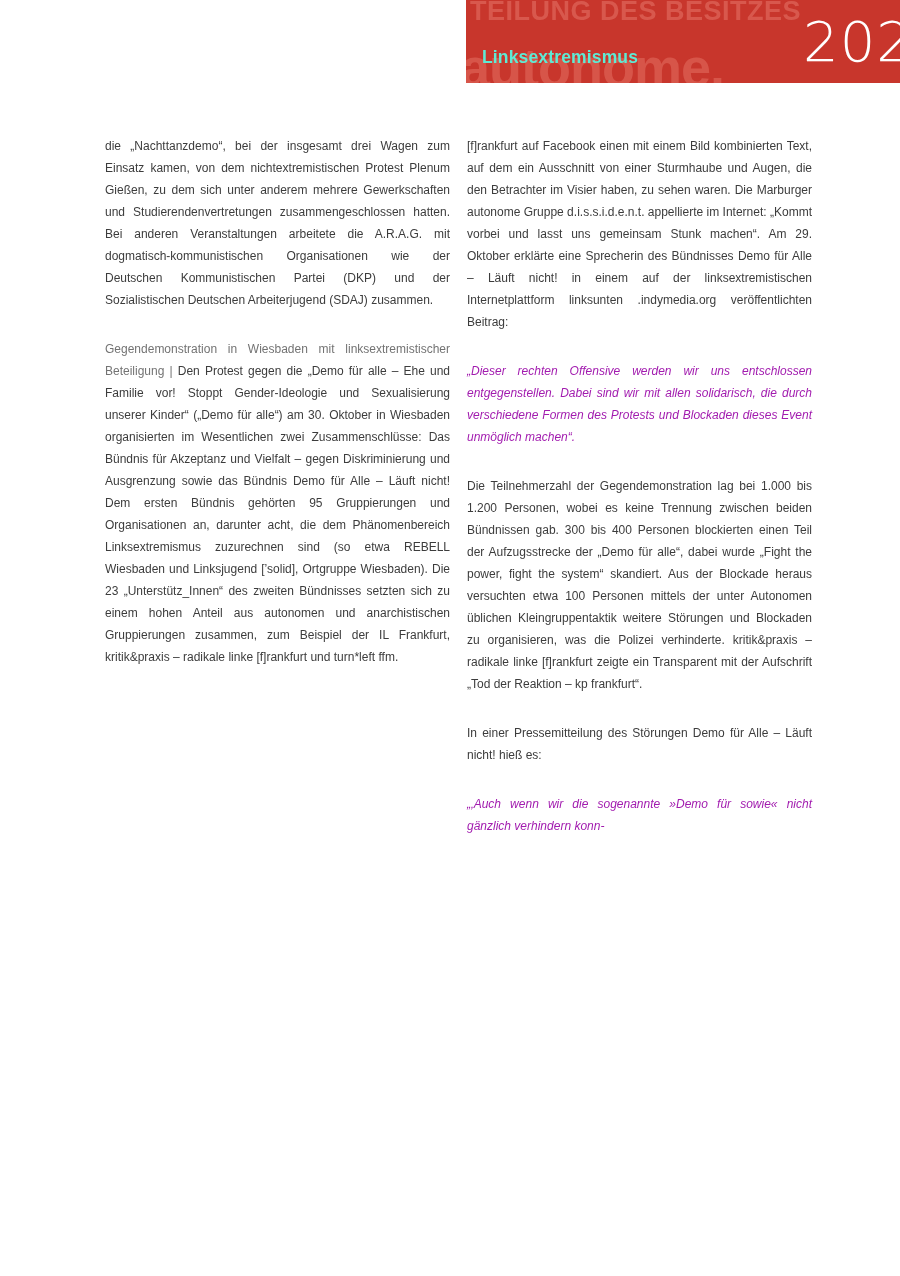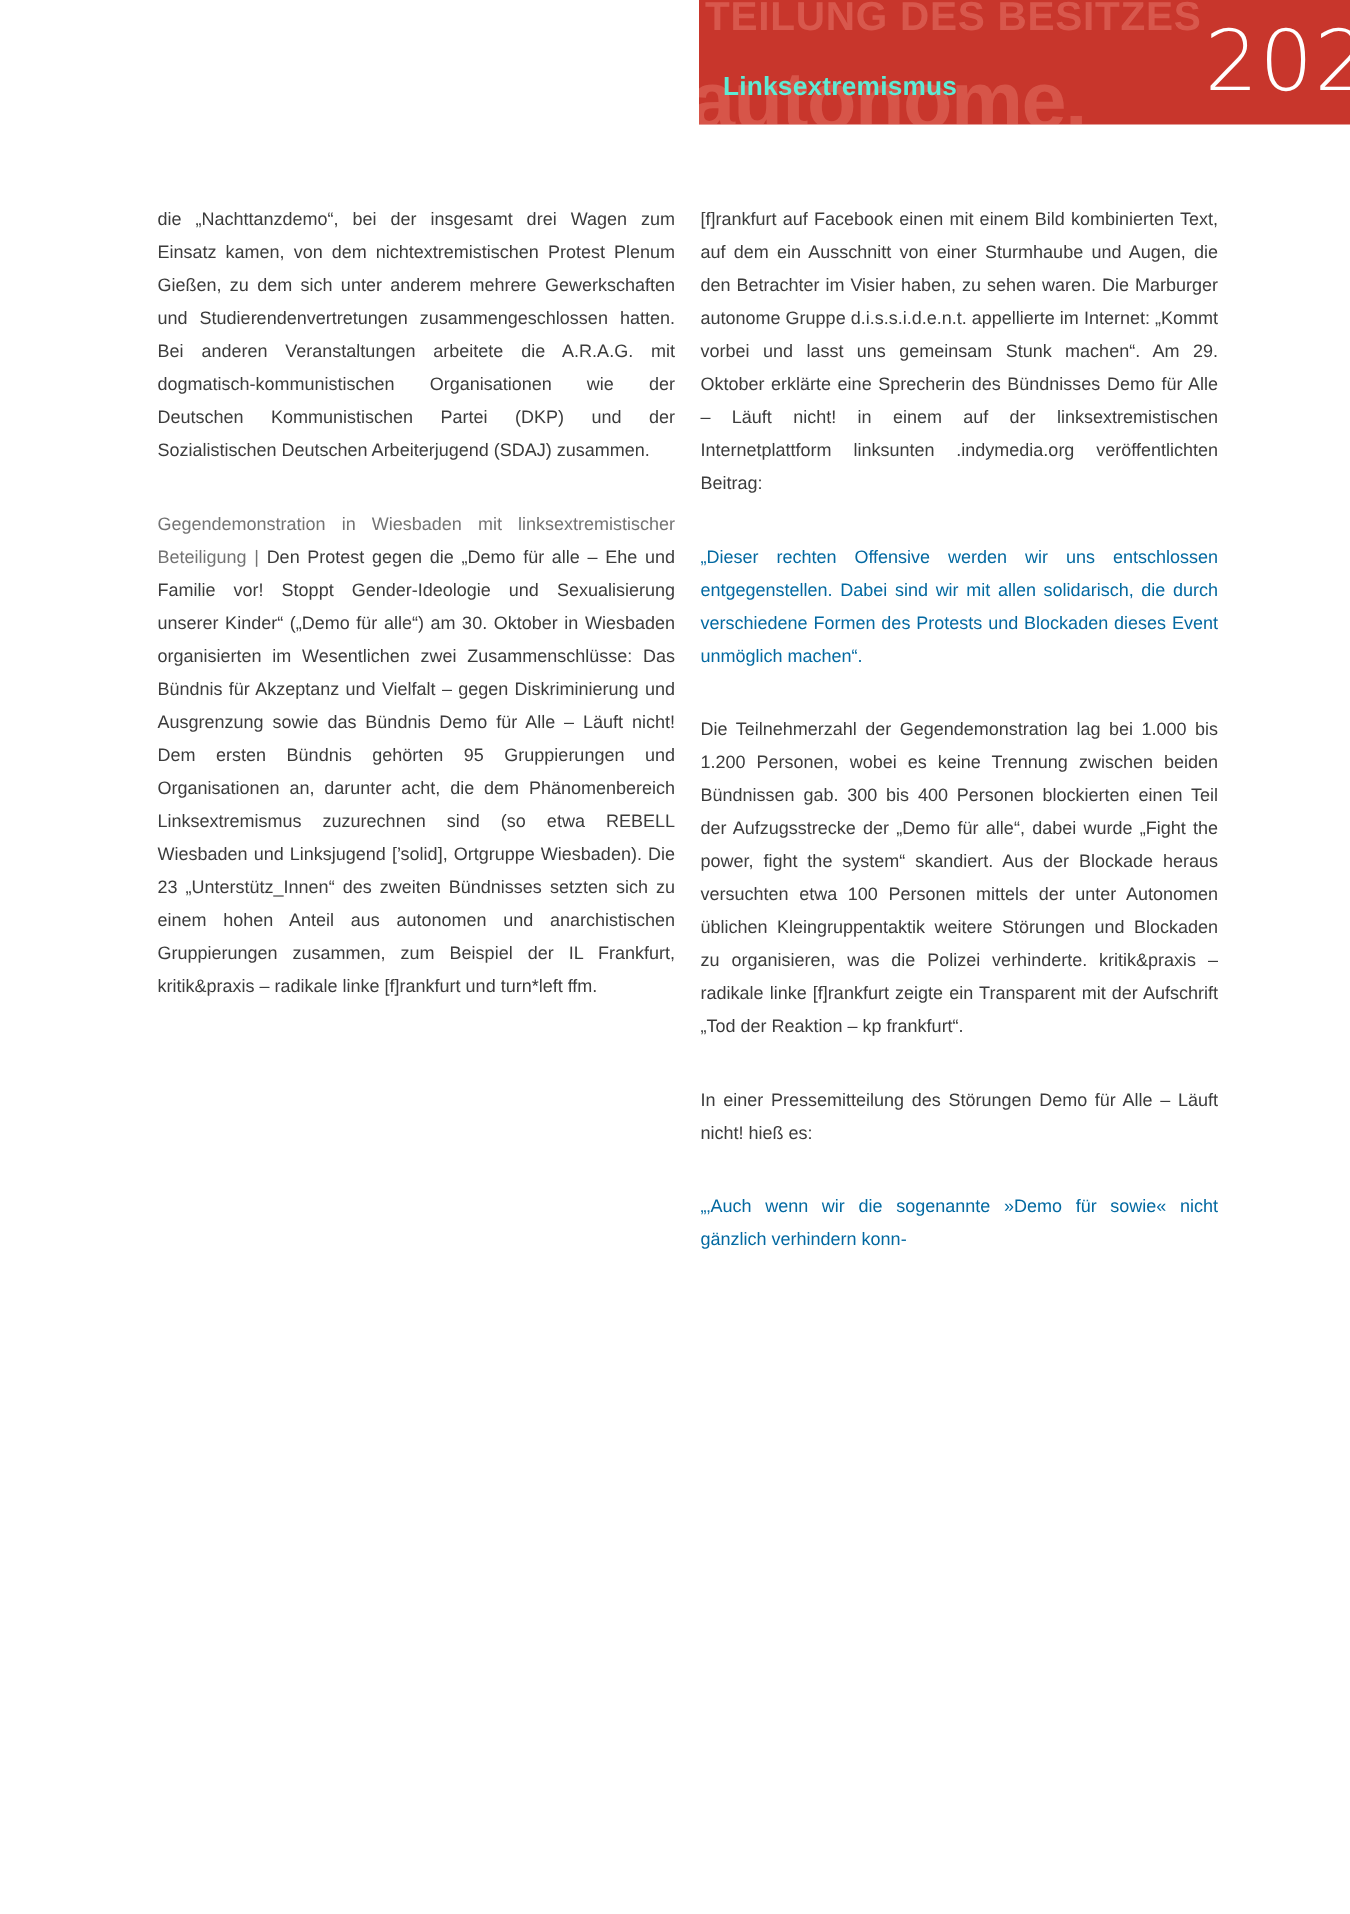--- a/index.html
+++ b/index.html
@@ -108,21 +108,22 @@
     margin: 0 0 27px 0;
   }
   .para:last-child { margin-bottom: 0; }
   .para.tight { margin-bottom: 0; }
 
   .run-in-head {
     font-weight: normal;
     color: #737373;
   }
   .quote-block {
-    color: #0369a1;
+    font-style: italic;
+    color: #a21caf;
   }
 </style>
 </head>
 <body>
 
 <div class="header-banner">
   <div class="banner-watermark">
     <div class="wm-line wm-line-1">TEILUNG DES BESITZES</div>
     <div class="wm-line wm-line-3">autonome.</div>
   </div>

